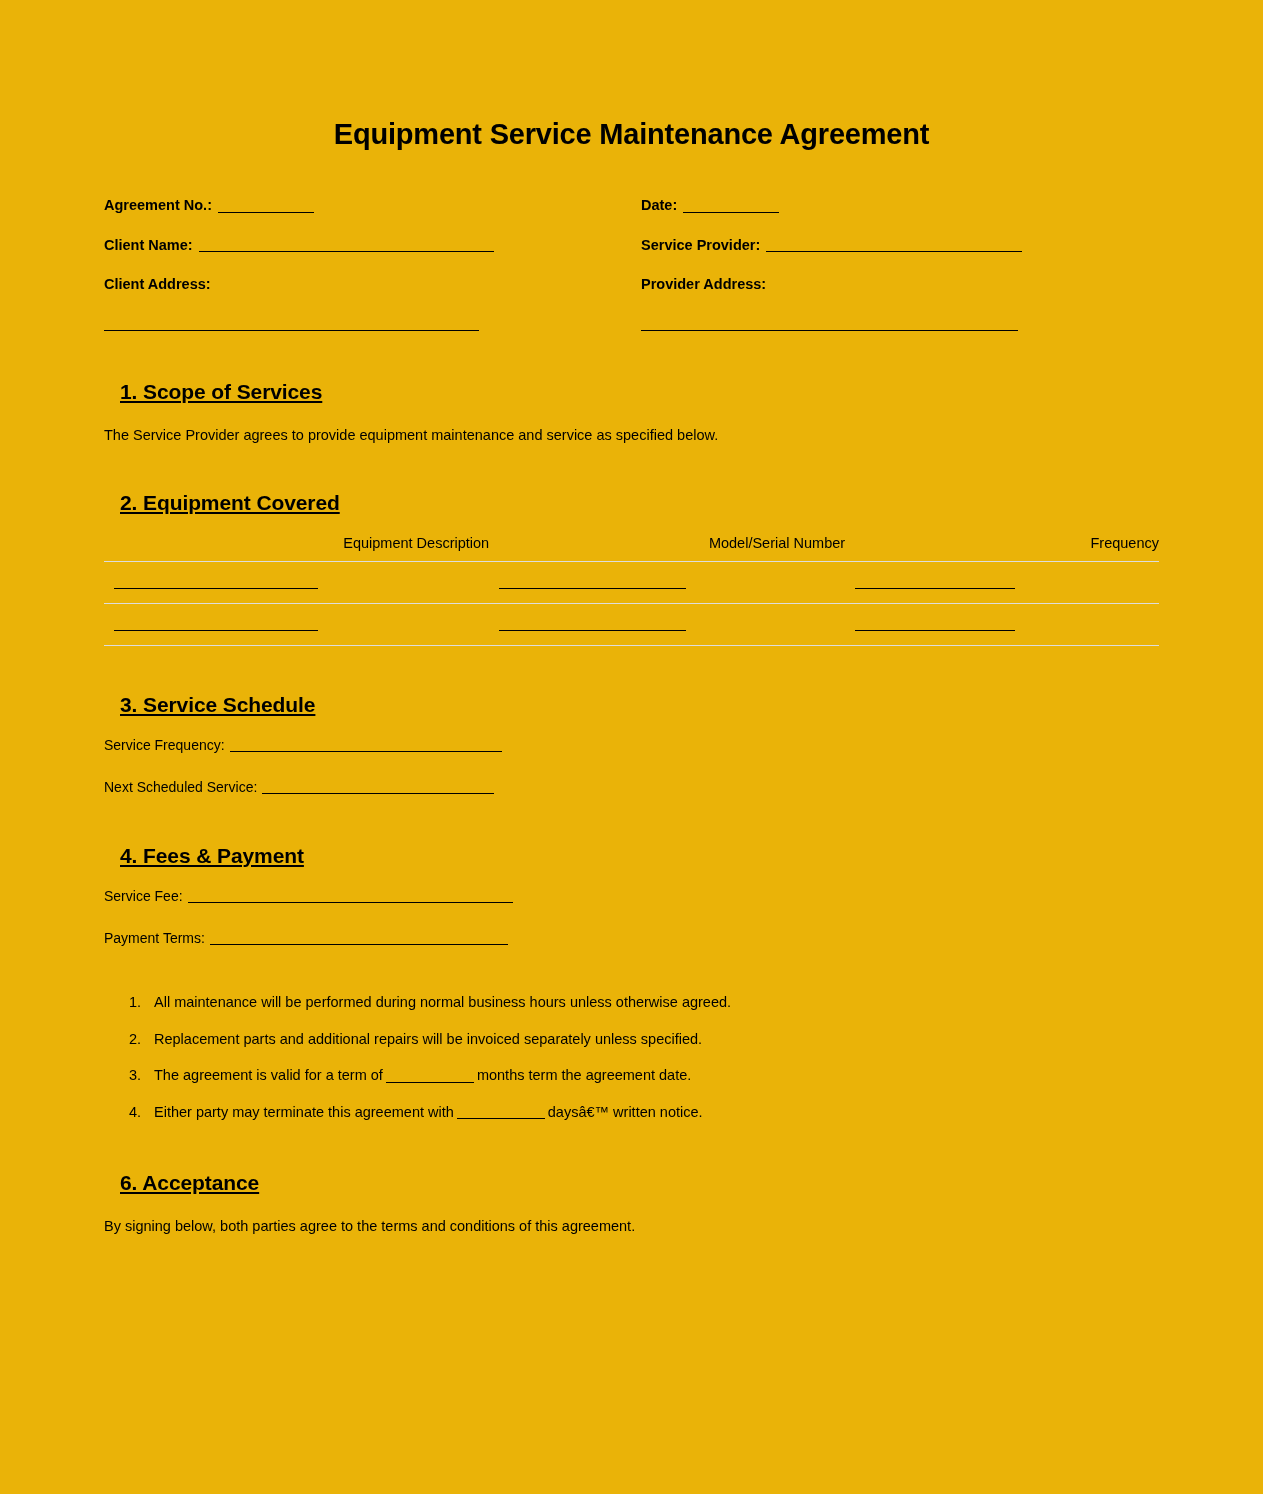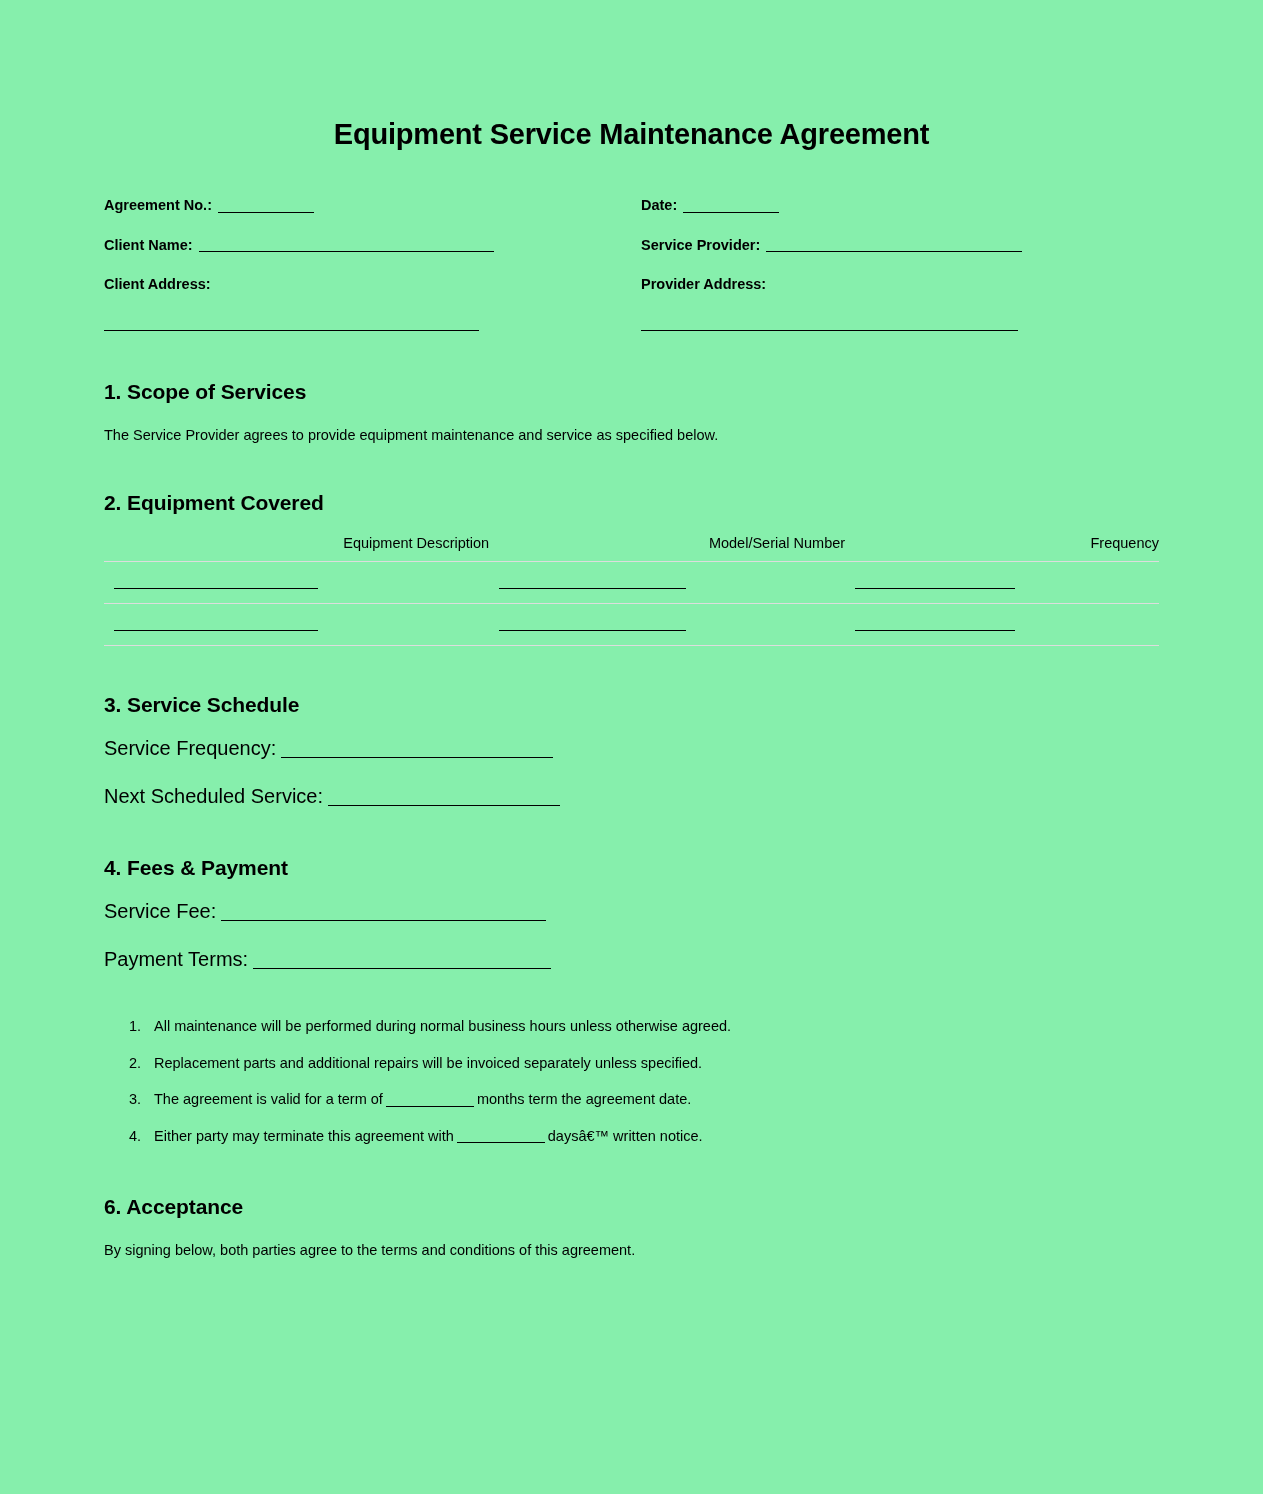--- a/index.html
+++ b/index.html
@@ -13,21 +13,21 @@
     font-family: "Liberation Sans", sans-serif;
     color: #000000;
     -webkit-font-smoothing: none;
   }
   .page {
     position: relative;
     width: 1263px;
     height: 1494px;
     box-sizing: border-box;
     padding: 0 104px;
-    background: #86efac;
+    background: #eab308;
     overflow: hidden;
   }
 
   
   .doc-title {
     margin: 0;
     padding-top: 118px;
     text-align: center;
     font-size: 29px;
     font-weight: bold;
@@ -73,23 +73,24 @@
     height: 0;
   }
   .addr-rule.left  { left: 0px;   width: 375px; top: 132px; }
   .addr-rule.right { left: 537px; width: 377px; top: 132px; }
 
   
   .section { margin-top: 0; }
   .section-heading {
     font-size: 21px;
     font-weight: bold;
-    margin: 0 0 22px 0;
+    margin: 0 0 22px 16px;
     line-height: 1.1;
     letter-spacing: -0.1px;
+    text-decoration: underline;
   }
   .body-text {
     font-size: 14.5px;
     line-height: 1.45;
     margin: 0;
   }
 
   .sec1 { margin-top: 42px; }
   .sec2 { margin-top: 45px; }
   .sec3 { margin-top: 47px; }
@@ -124,21 +125,21 @@
     display: inline-block;
     border-bottom: 1.8px solid #000;
     height: 9px;
   }
   .cell-blank.w-desc  { width: 204px; }
   .cell-blank.w-model { width: 187px; }
   .cell-blank.w-loc   { width: 160px; }
 
   
   .field-row {
-    font-size: 20px;
+    font-size: 14px;
     line-height: 1;
     margin-bottom: 28px;
     white-space: nowrap;
   }
   .field-row:last-child { margin-bottom: 0; }
   .blank.f-freq  { width: 272px; margin-left: 5px; }
   .blank.f-next  { width: 232px; margin-left: 5px; }
   .blank.f-fee   { width: 325px; margin-left: 5px; }
   .blank.f-terms { width: 298px; margin-left: 5px; }
 

